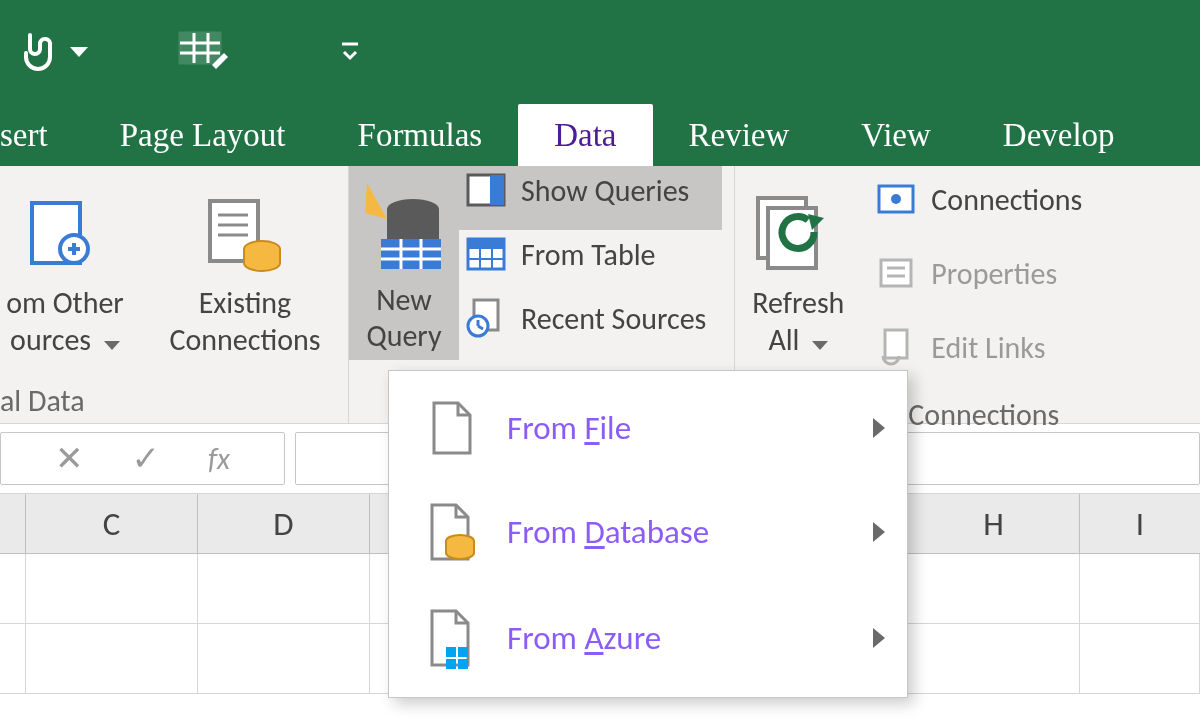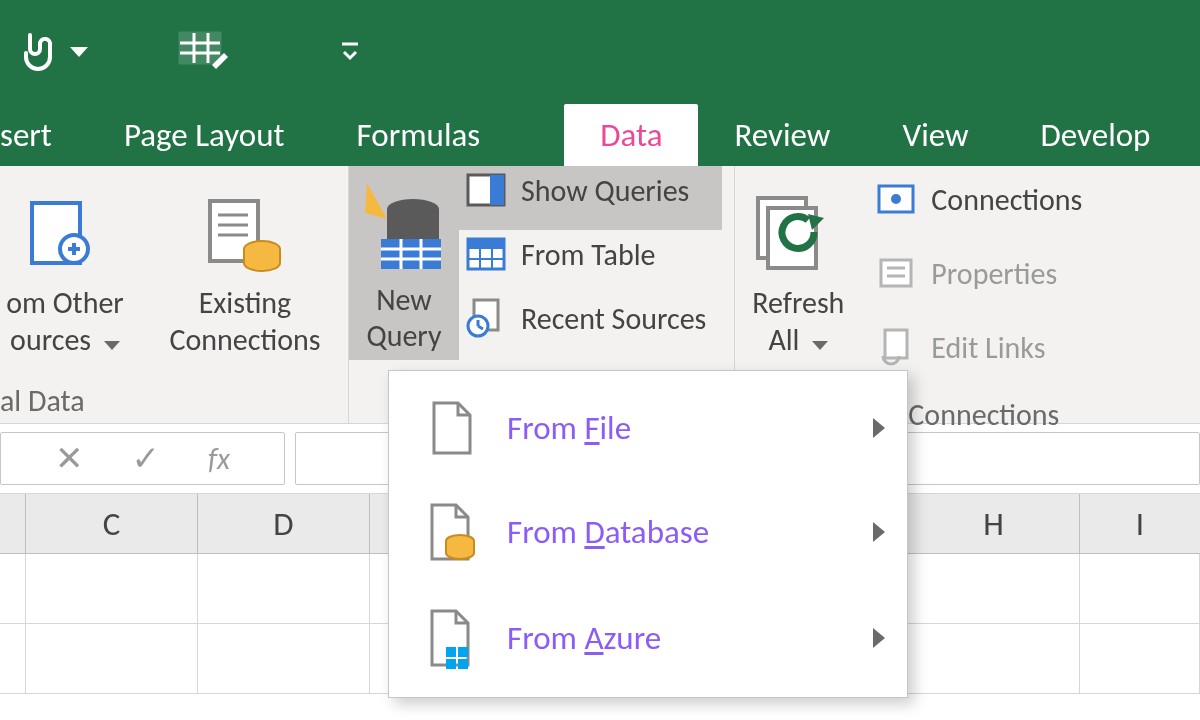--- a/index.html
+++ b/index.html
@@ -38,28 +38,28 @@
     padding-left: 0;
     gap: 0;
   }
   .tab {
     padding: 0 36px;
     display: flex;
     align-items: center;
     font-size: 33px;
     color: #fff;
     cursor: pointer;
+    font-family: Liberation Serif, serif;
   }
   .tab.cut-left { padding-left: 0; padding-right: 36px; }
   .tab.active {
     background: #fff;
-    color: #ec4899;
+    color: #4c1d95;
     border-top-left-radius: 2px;
     border-top-right-radius: 2px;
-    margin-left: 48px;
   }
 
   
   .ribbon {
     background: #f3f2f1;
     border-bottom: 1px solid #d6d6d6;
     height: 258px;
     display: flex;
     align-items: stretch;
     position: relative;

